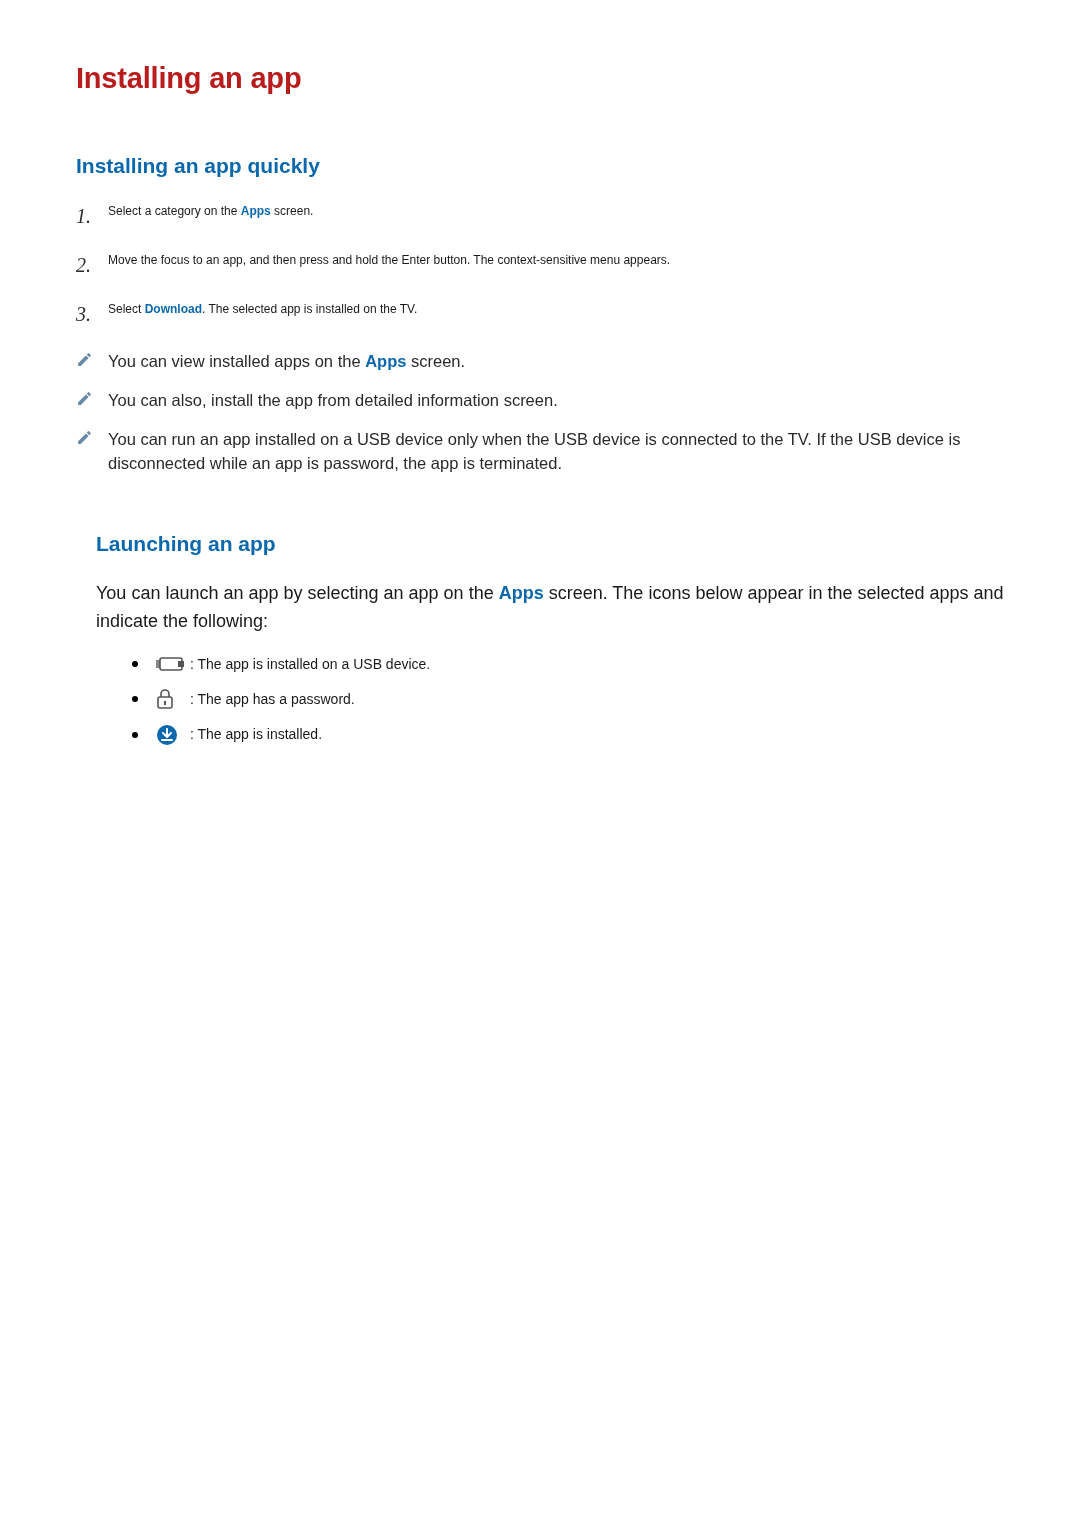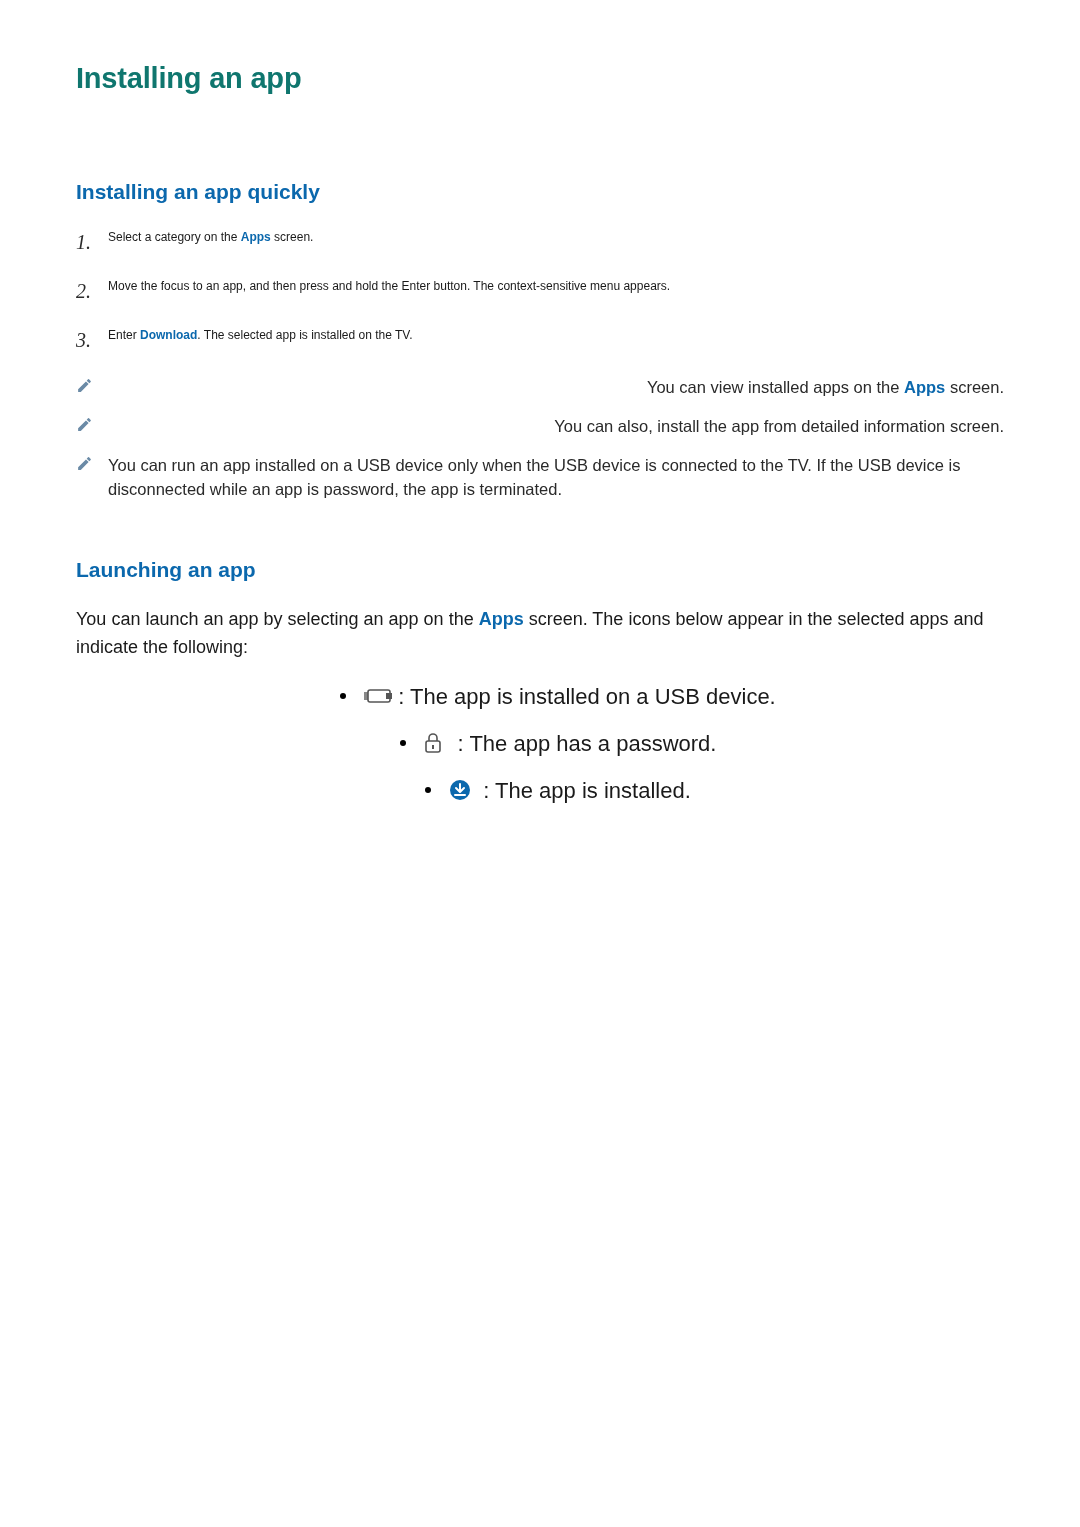--- a/index.html
+++ b/index.html
@@ -9,22 +9,22 @@
     background: #ffffff;
     font-family: Arial, Helvetica, sans-serif;
     color: #1a1a1a;
   }
   .page {
     padding: 62px 76px 40px 76px;
   }
   .h1 {
     font-size: 29px;
     font-weight: 600;
-    color: #0f766e;
-    margin-bottom: 85px;
+    color: #b91c1c;
+    margin-bottom: 59px;
     letter-spacing: -0.2px;
   }
   .h2 {
     font-size: 21px;
     font-weight: 600;
     color: #0b68ad;
     margin-bottom: 24px;
   }
   .ol {
     list-style: none;
@@ -54,54 +54,53 @@
     font-weight: 600;
   }
   .notes {
     margin-top: 6px;
     margin-bottom: 56px;
   }
   .note-item {
     display: flex;
     align-items: flex-start;
     margin-bottom: 14px;
-    justify-content: space-between;
   }
   .pencil {
     width: 32px;
     flex: 0 0 32px;
     display: flex;
     align-items: flex-start;
     padding-top: 2px;
   }
   .pencil svg { width: 17px; height: 17px; }
   .note-text {
     font-size: 16.5px;
     line-height: 1.5;
     color: #2a2a2a;
   }
   .section2 {
     margin-top: 8px;
+    margin-left: 20px;
   }
   .body-p {
     font-size: 18px;
     line-height: 1.55;
     margin-bottom: 18px;
   }
   .icon-list {
     list-style: none;
     padding-left: 36px;
   }
   .icon-li {
     display: flex;
     align-items: center;
     margin-bottom: 14px;
-    font-size: 22px;
+    font-size: 14px;
     line-height: 1.5;
-    justify-content: center;
   }
   .bullet-dot {
     width: 6px; height: 6px; border-radius: 50%;
     background: #000;
     margin-right: 18px;
     flex: 0 0 6px;
   }
   .li-icon {
     width: 34px;
     flex: 0 0 34px;
@@ -128,21 +127,21 @@
           <span>Select a category on the </span><span class="link-word">Apps</span><span> screen.</span>
         </span>
       </li>
       <li class="ol-item">
         <span class="ol-num">2.</span>
         <span class="ol-text">Move the focus to an app, and then press and hold the Enter button. The context-sensitive menu appears.</span>
       </li>
       <li class="ol-item">
         <span class="ol-num">3.</span>
         <span class="ol-text">
-          <span>Enter </span><span class="link-word">Download</span><span>. The selected app is installed on the TV.</span>
+          <span>Select </span><span class="link-word">Download</span><span>. The selected app is installed on the TV.</span>
         </span>
       </li>
     </ol>
 
     <div class="notes">
 
       <div class="note-item">
         <span class="pencil">
           <svg viewBox="0 0 24 24">
               <path d="M3 17.25V21h3.75L17.81 9.94l-3.75-3.75L3 17.25zM20.71 7.04a1 1 0 0 0 0-1.41l-2.34-2.34a1 1 0 0 0-1.41 0l-1.83 1.83 3.75 3.75 1.83-1.83z" fill="#6a8aa6"></path>

